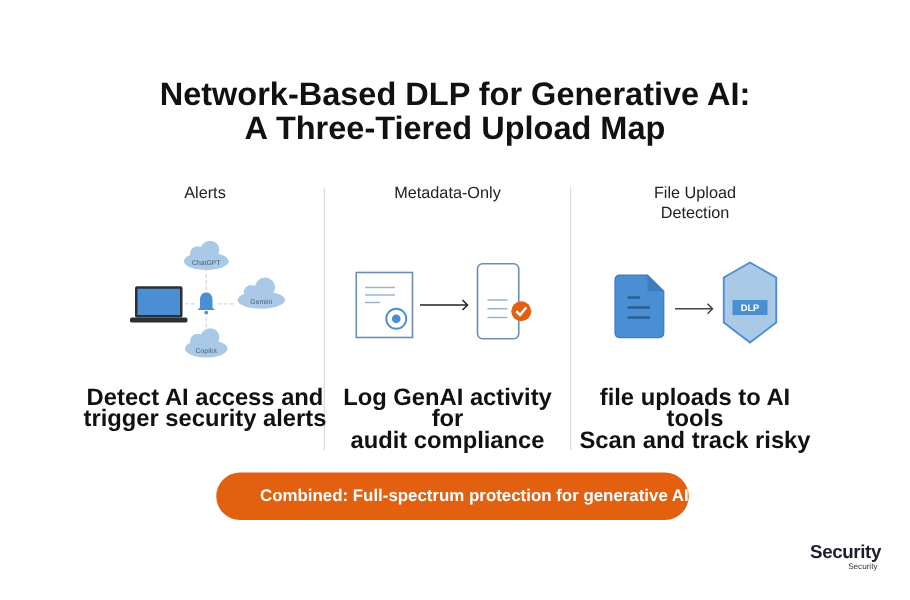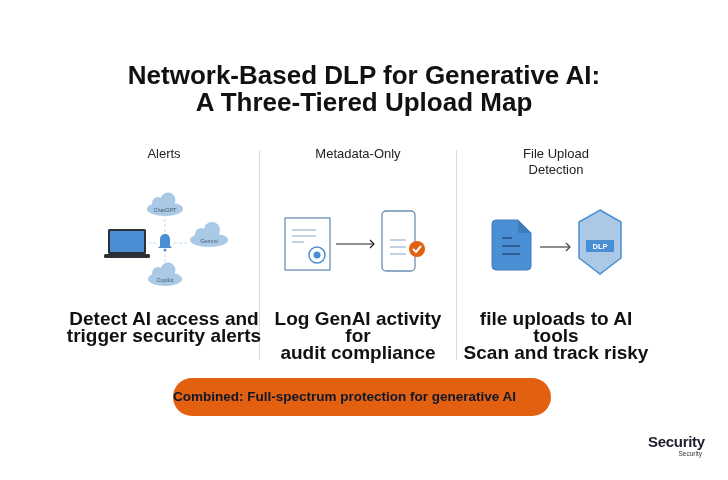--- a/index.html
+++ b/index.html
@@ -18,22 +18,22 @@
   .col-desc { position: absolute; top: 164px; left: 0; width: 196px; font-size: 19px; line-height: 17px; font-weight: bold; color: #111; }
   .c1 { left: 66px; }
   .c2 { left: 260px; }
   .c3 { left: 458px; }
   .divider { position: absolute; top: 150px; width: 1px; height: 210px; background: #dcdcdc; }
   .d1 { left: 259px; }
   .d2 { left: 456px; }
   .icon-wrap { position: absolute; }
   .pill {
     position: absolute; left: 173px; top: 378px; width: 378px; height: 38px;
-    background: #e2600f; border-radius: 19px; color: #0f172a; font-weight: bold;
-    font-size: 13.5px; line-height: 38px; text-align: left;
+    background: #e2600f; border-radius: 19px; color: #ffffff; font-weight: bold;
+    font-size: 13.5px; line-height: 38px; text-align: right;
   }
   .logo { position: absolute; left: 648px; top: 433px; width: 60px; height: 30px; }
   .logo-main { position: absolute; left: 0; top: 0; font-weight: bold; font-size: 15px; color: #1d1d2e; letter-spacing: -0.3px; }
   .logo-sub { position: absolute; right: 6px; top: 17px; font-size: 6.5px; color: #333; }
 </style>
 </head>
 <body>
 
 <div class="title t1">Network-Based DLP for Generative AI:</div>
 <div class="title t2">A Three-Tiered Upload Map</div>

